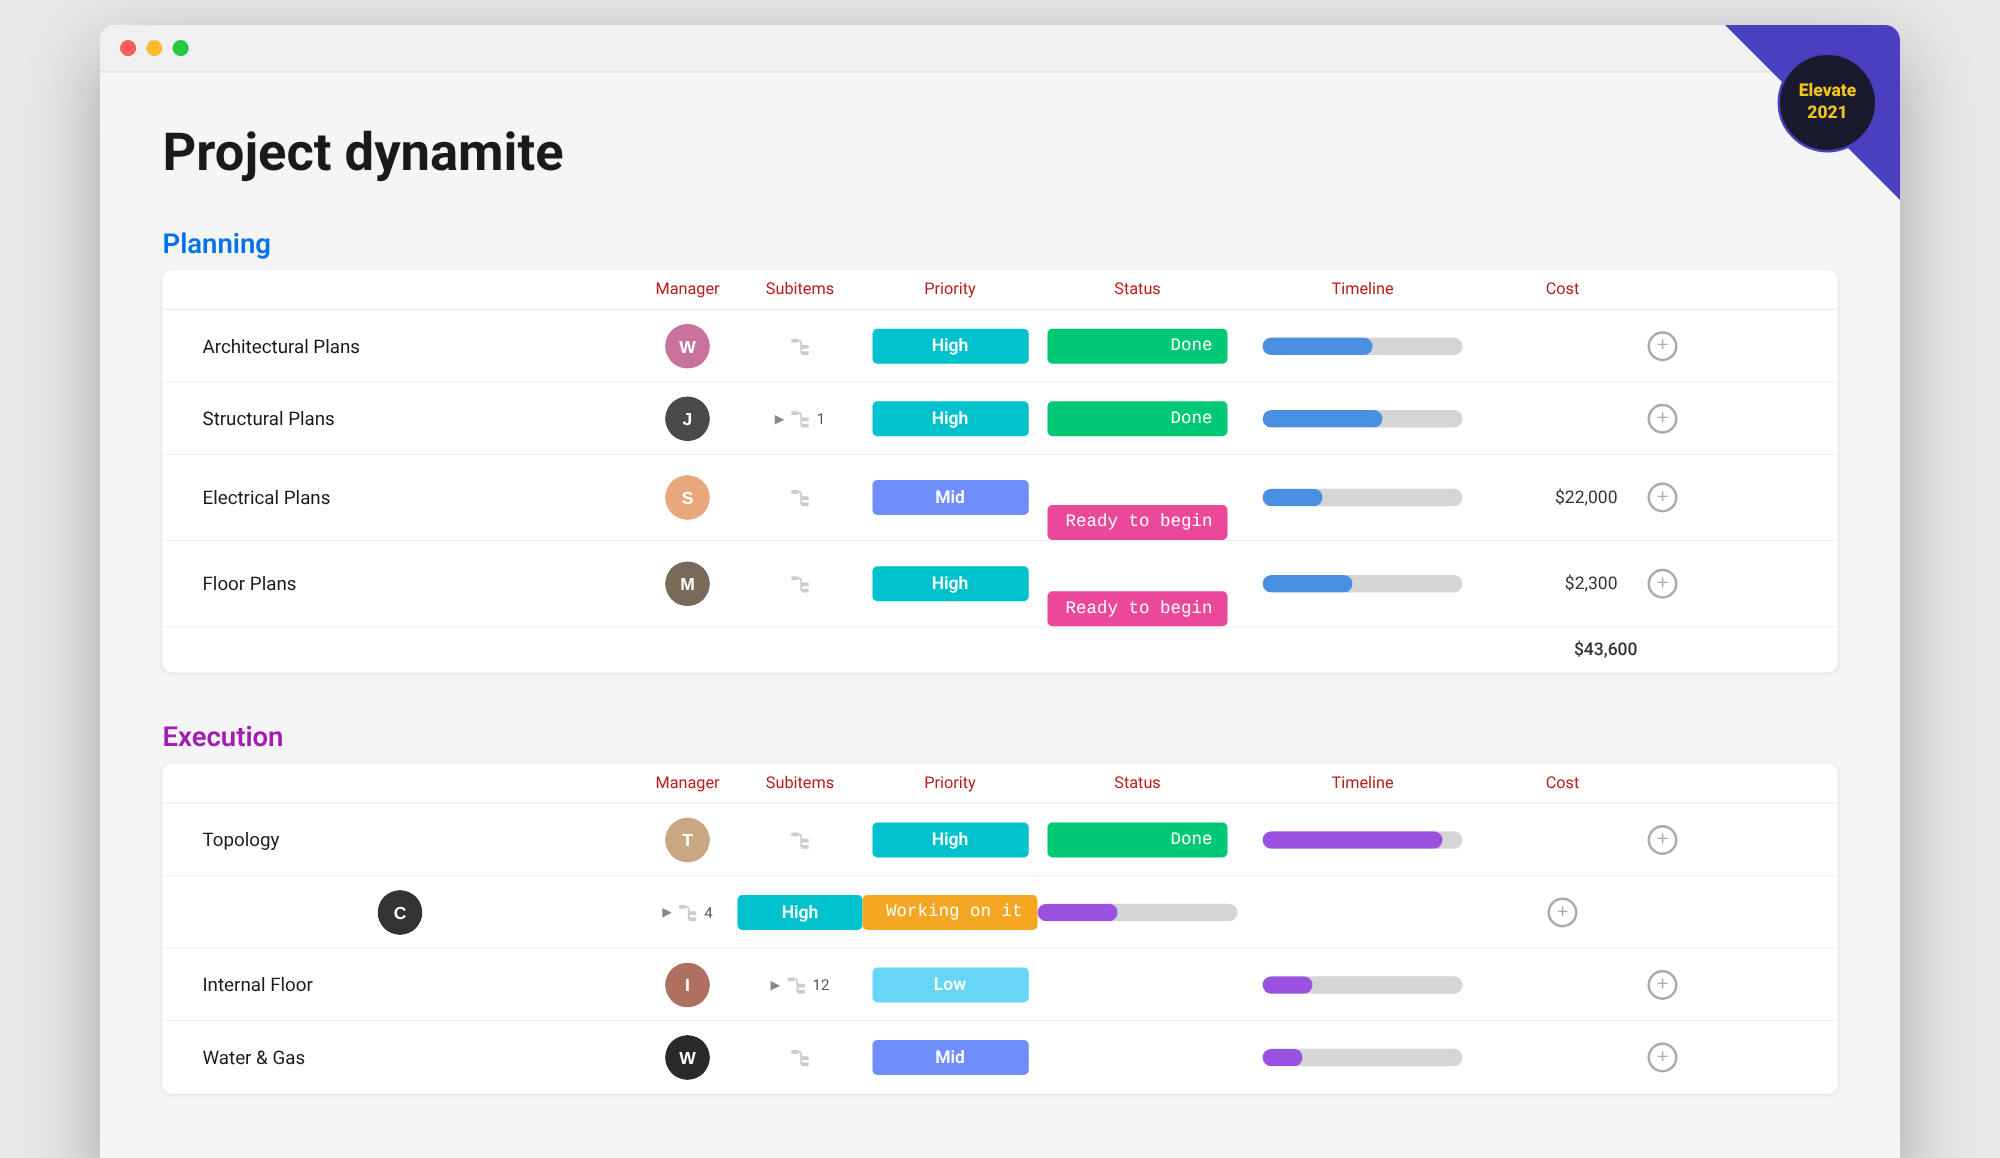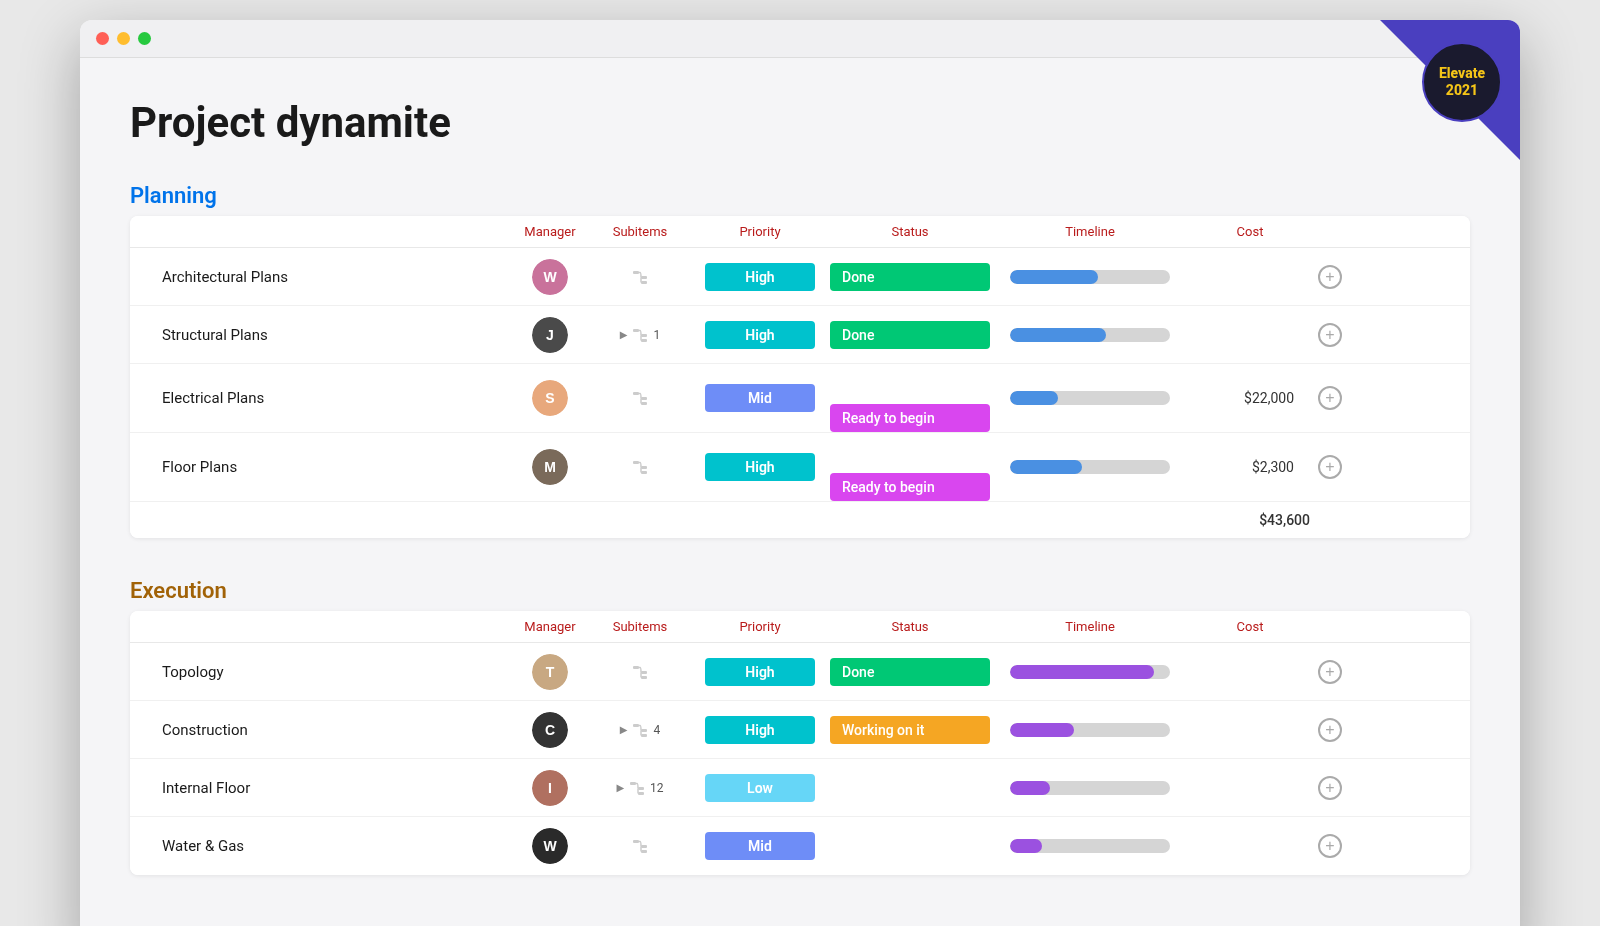--- a/index.html
+++ b/index.html
@@ -93,21 +93,21 @@
     .section-header-row {
       display: flex;
       align-items: center;
       margin-bottom: 8px;
     }
     .section-title {
       font-size: 22px;
       font-weight: 600;
     }
     .section-title.planning { color: #0073ea; }
-    .section-title.execution { color: #a16207; }
+    .section-title.execution { color: #a21caf; }
     .table-wrapper {
       background: #fff;
       border-radius: 8px;
       overflow: hidden;
       box-shadow: 0 1px 4px rgba(0,0,0,0.08);
     }
     .col-headers {
       display: grid;
       grid-template-columns: 380px 80px 100px 140px 160px 200px 120px 40px;
       padding: 8px 0;
@@ -174,37 +174,38 @@
       color: #888;
     }
     .priority-badge {
       margin: 0 auto;
       padding: 6px 16px;
       border-radius: 4px;
       font-size: 14px;
       font-weight: 600;
       color: #fff;
       text-align: center;
-      width: 110px;
+      width: 125px;
     }
     .priority-high { background: #00c2cd; }
     .priority-mid { background: #6e8df7; }
     .priority-low { background: #66d6f7; }
     .status-badge {
       margin: 0 auto;
       padding: 6px 12px;
       border-radius: 4px;
       font-size: 14px;
       font-weight: 500;
       color: #fff;
-      text-align: left;
-      width: 160px;
+      text-align: right;
+      width: 144px;
+      font-family: Liberation Mono, monospace;
     }
     .status-done { background: #00c875; }
-    .status-ready { background: #d946ef; margin-top: 40px; }
+    .status-ready { background: #ec4899; margin-top: 40px; }
     .status-working { background: #f5a623; }
     .timeline-cell {
       display: flex;
       align-items: center;
       justify-content: center;
     }
     .timeline-bar-bg {
       width: 160px;
       height: 14px;
       background: #d5d5d5;
@@ -495,24 +496,20 @@
         <div class="timeline-bar-bg">
           <div class="timeline-bar-fill bar-purple" style="width:90%"></div>
         </div>
       </div>
       <div class="cost-cell"></div>
       <div class="plus-cell">
         <button class="plus-btn">+</button>
       </div>
     </div>
             <div class="table-row">
-      <div class="row-name">
-        <div class="row-border purple"></div>
-        <span class="row-name-text">Construction</span>
-      </div>
       <div class="avatar">
                 <svg viewBox="0 0 36 36" xmlns="http://www.w3.org/2000/svg">
     <circle cx="18" cy="18" r="18" fill="#333"></circle>
     <text x="18" y="23" text-anchor="middle" font-size="14" font-weight="600" fill="white" font-family="-apple-system,sans-serif">C</text>
   </svg>
               </div>
       <div class="subitems-cell">
           <span class="expand-arrow">▶</span>
           <svg width="18" height="18" viewBox="0 0 18 18" fill="none" xmlns="http://www.w3.org/2000/svg">
     <rect x="2" y="3" width="6" height="3" rx="1" fill="#ccc"></rect>

